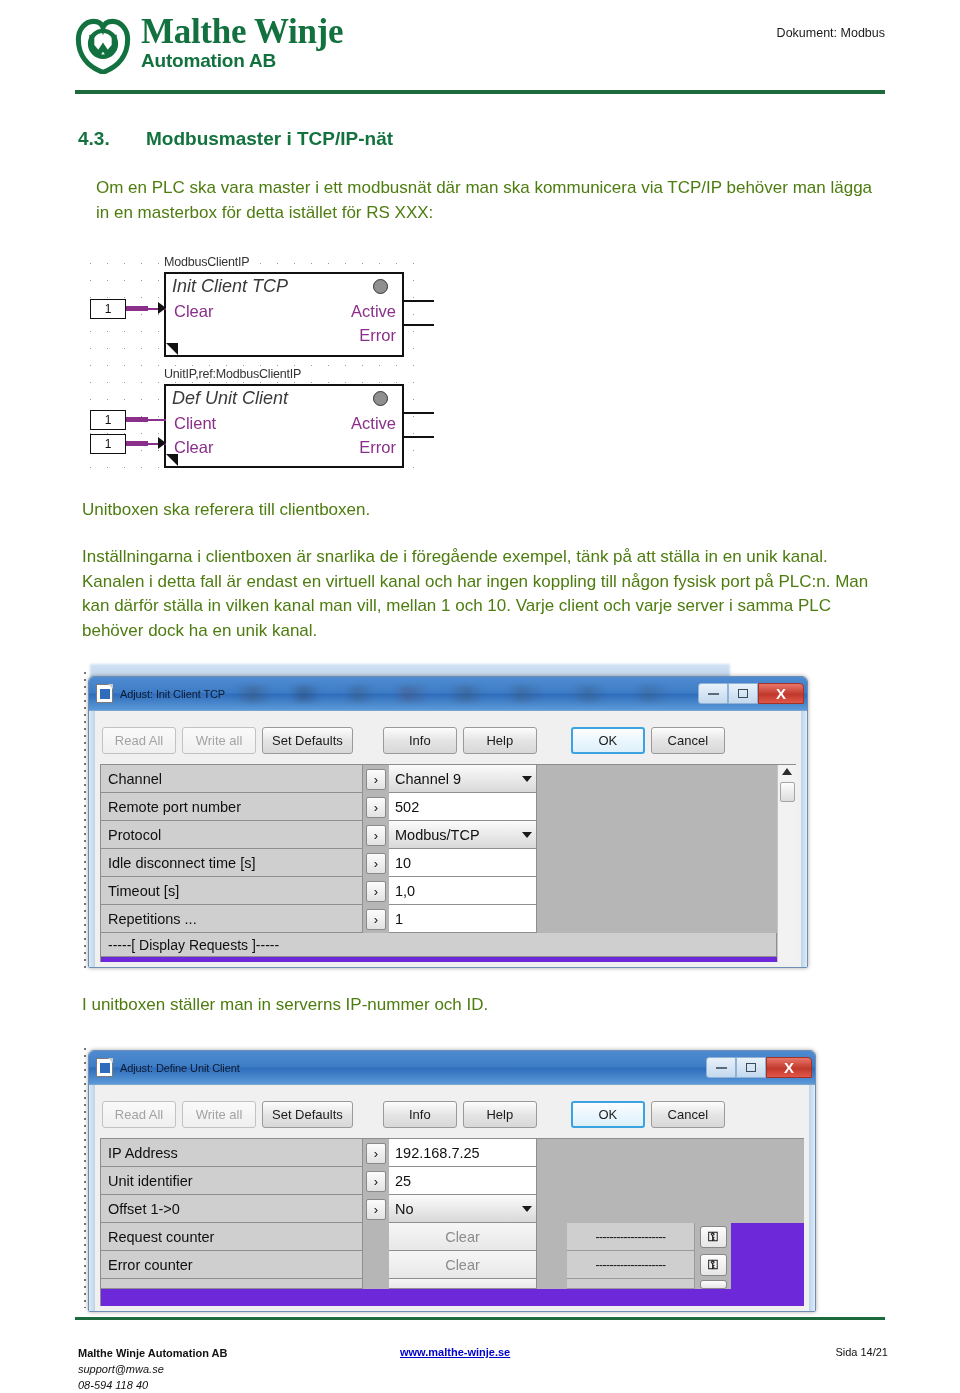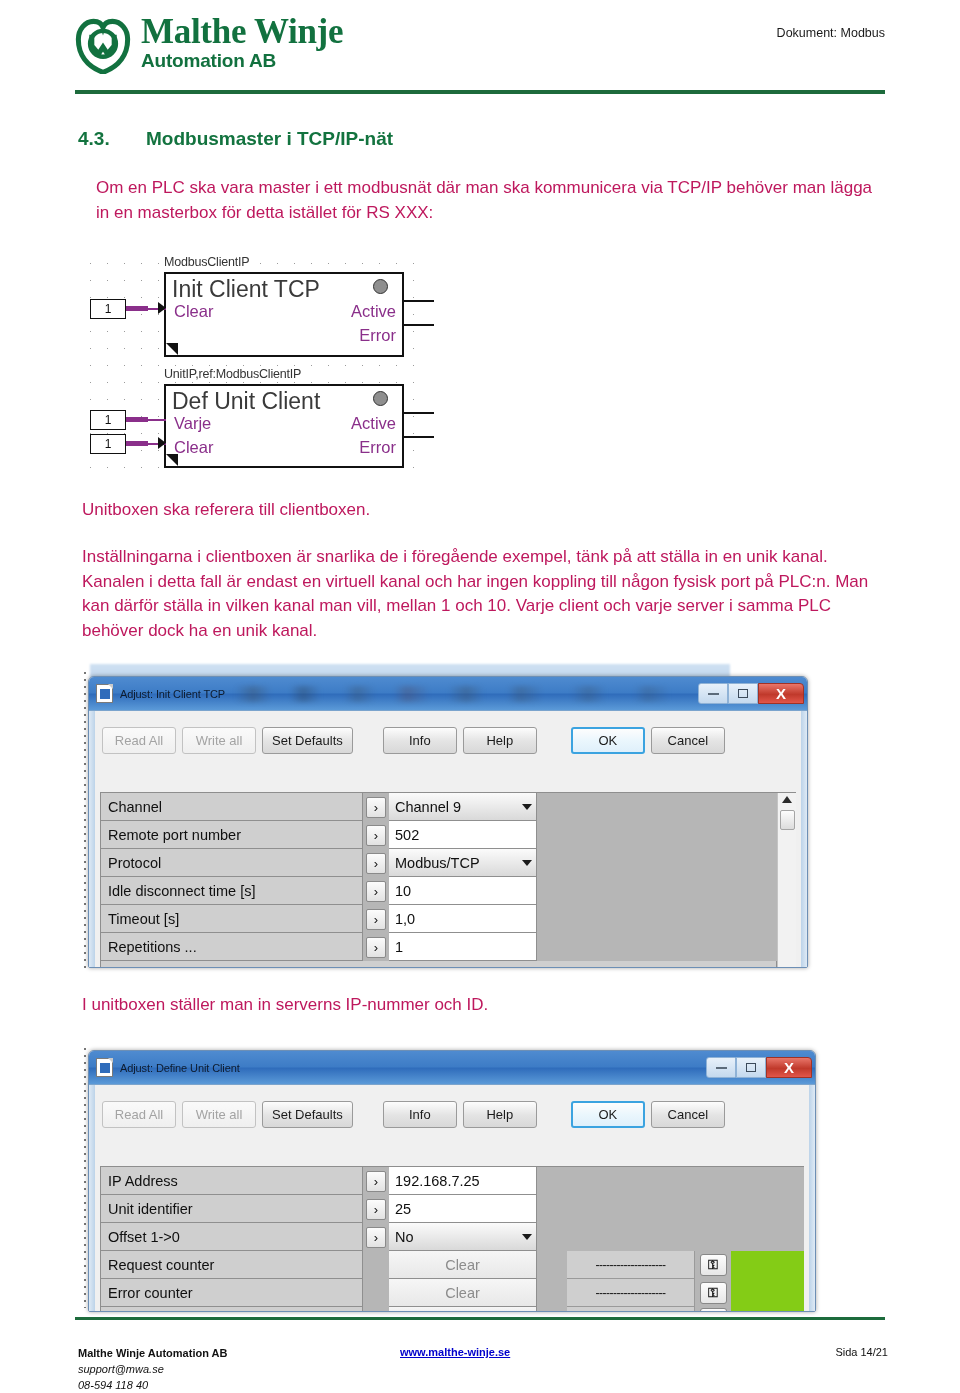--- a/index.html
+++ b/index.html
@@ -72,21 +72,21 @@
     font-weight: bold;
     font-size: 19px;
     display: flex;
     gap: 22px;
   }
   .sec-num { width: 46px; }
 
   .para {
     position: absolute;
     font-size: 17px;
-    color: #be185d;
+    color: #4d7c0f;
     line-height: 1.45;
   }
   #p-intro { left: 96px; top: 176px; width: 790px; }
   #p-unitbox { left: 82px; top: 498px; width: 800px; }
   #p-settings { left: 82px; top: 545px; width: 800px; }
   #p-unitbox2 { left: 82px; top: 993px; width: 800px; }
 
   
   .fbd {
     position: absolute;
@@ -105,23 +105,24 @@
     position: absolute;
     font-size: 12.5px;
     color: #333;
     background: #fff;
     white-space: nowrap;
     letter-spacing: -0.2px;
   }
   .fb-title {
     position: absolute;
     left: 6px; top: 2px;
-    font-size: 23px;
+    font-size: 18px;
     color: #3a3a3a;
     white-space: nowrap;
+    font-style: italic;
   }
   .fb-pin {
     position: absolute;
     font-size: 16.5px;
     color: #8a2f8a;
     white-space: nowrap;
   }
   .fb-pin.right { right: 6px; }
   .fb-led {
     position: absolute;
@@ -285,25 +286,24 @@
   .tbtn.disabled { color: #a3a3a3; background: linear-gradient(180deg,#fafafa,#efefef); border-color: #c2c2c2; }
   .tbtn.gap { margin-left: 24px; }
   .tbtn.primary {
     border: 2px solid #3ba3e0;
     background: linear-gradient(180deg,#fdfdfd,#eaf6fd 52%,#dff0fb);
     margin-left: 28px;
   }
 
   .grid-wrap {
     position: relative;
-    background: #84cc16;
+    background: #6d28d9;
     border-top: 1px solid #8e8e8e;
     border-left: 1px solid #8e8e8e;
     display: flex;
-    margin-top: 28px;
   }
   .grid-rows { flex: 1; }
   .grow {
     display: flex;
     align-items: stretch;
     height: 28px;
   }
   .gcell-label {
     width: 262px;
     background: #cfcfcf;
@@ -512,21 +512,21 @@
     <div class="fb-inbox" style="left:8px; top:44px;">1</div>
     <div class="fb-wire thick" style="left:44px; top:51px; width:22px;"></div>
     <div class="fb-wire" style="left:44px; top:53px; width:40px;"></div>
     <div class="fb-arrow" style="left:76px; top:47px;"></div>
     <div class="fb-wire dark" style="left:322px; top:45px; width:30px;"></div>
     <div class="fb-wire dark" style="left:322px; top:69px; width:30px;"></div>
 
     <div class="fb-caption" style="left:82px; top:112px;">UnitIP,ref:ModbusClientIP</div>
     <div class="fb-block" style="left:82px; top:129px; width:240px; height:84px;">
       <div class="fb-title">Def Unit Client</div>
-      <div class="fb-pin" style="left:8px; top:28px;">Varje</div>
+      <div class="fb-pin" style="left:8px; top:28px;">Client</div>
       <div class="fb-pin" style="left:8px; top:52px;">Clear</div>
       <div class="fb-pin right" style="top:28px;">Active</div>
       <div class="fb-pin right" style="top:52px;">Error</div>
       <div class="fb-led" style="right:14px; top:5px;"></div>
       <div class="fb-notch" style="left:0px; bottom:0px; transform:rotate(180deg);"></div>
     </div>
     <div class="fb-inbox" style="left:8px; top:155px;">1</div>
     <div class="fb-wire thick" style="left:44px; top:162px; width:22px;"></div>
     <div class="fb-wire" style="left:44px; top:164px; width:40px;"></div>
     <div class="fb-inbox" style="left:8px; top:179px;">1</div>

